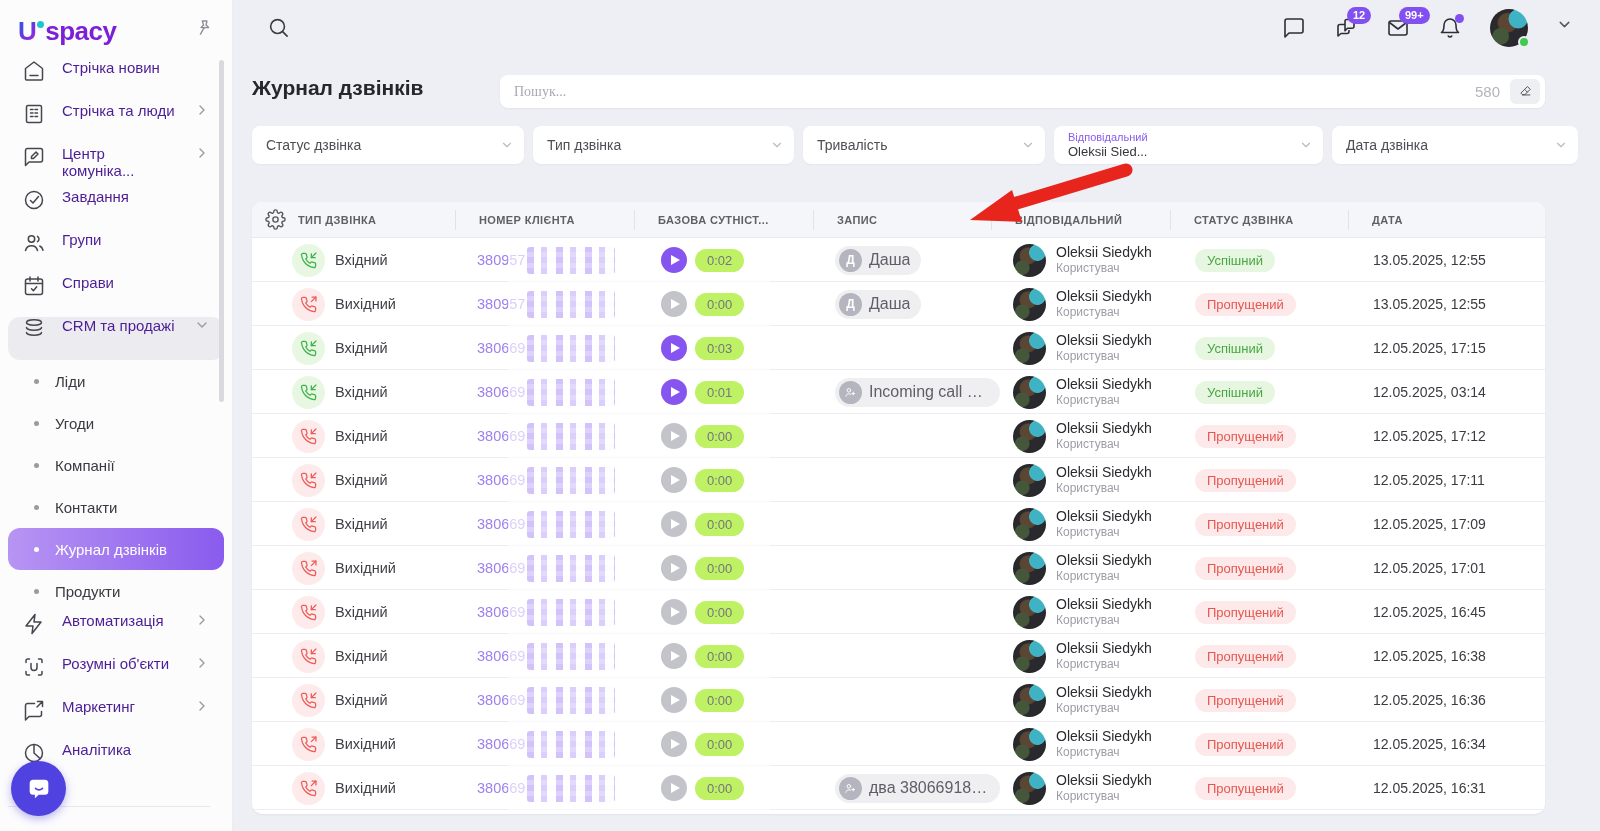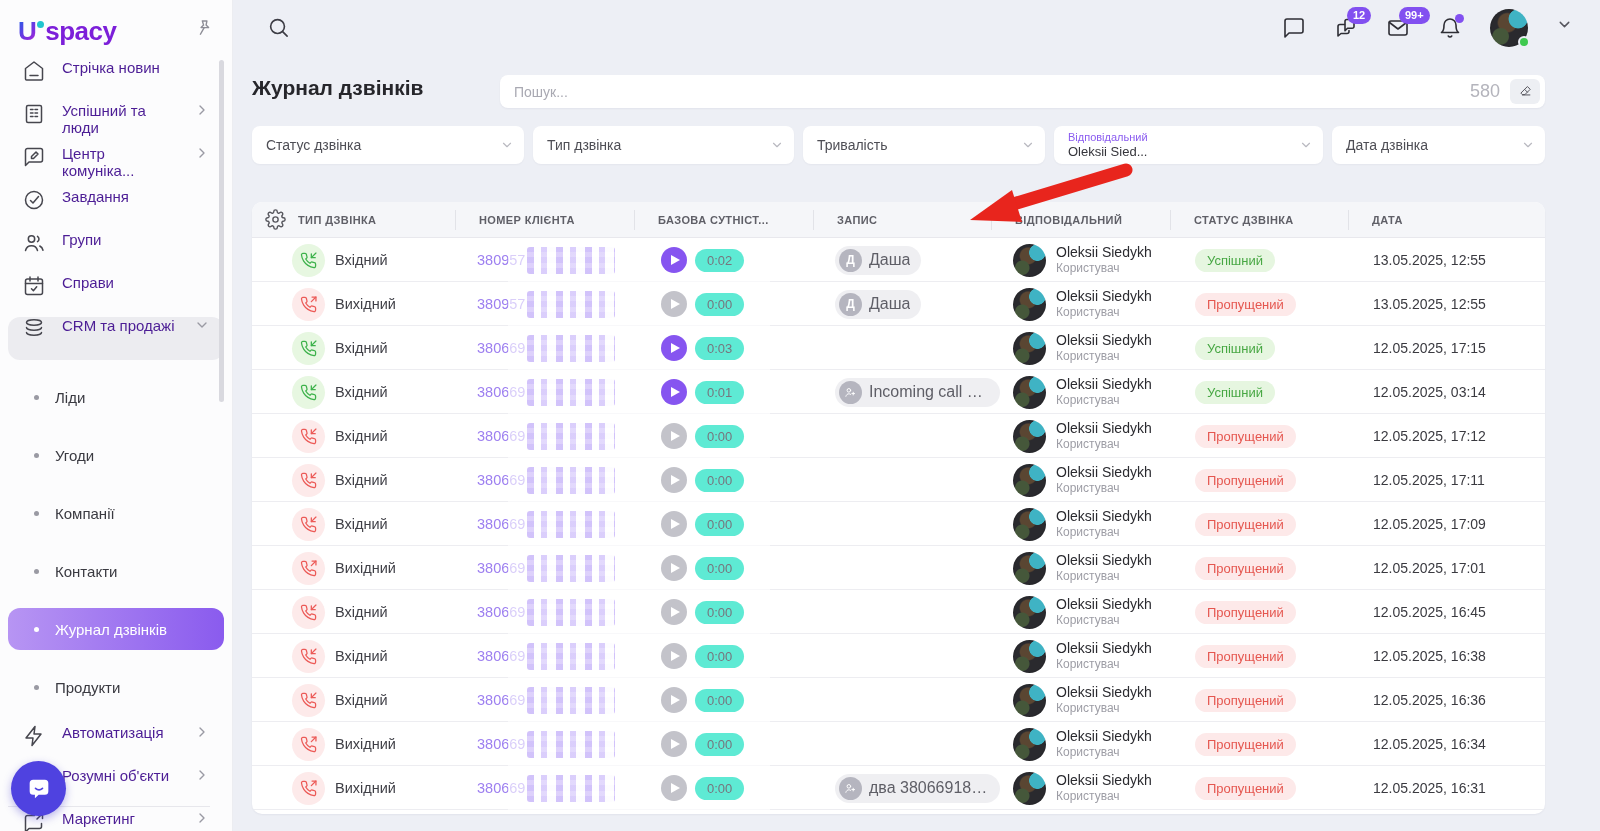--- a/index.html
+++ b/index.html
@@ -15,21 +15,21 @@
   .logo-rest{color:#7c1fd9}
   .pin-btn{position:absolute;right:16px;top:18px;width:22px;height:22px}
   .pin-btn svg{stroke:#8d8d96;width:20px;height:20px}
   .nav{padding-top:8px}
   .nav-item{height:43px;display:flex;gap:16px;padding:0 14px;margin:0 8px;border-radius:12px;font-size:15px;color:#4c1d95;cursor:pointer}
   .nav-item .nico{width:24px;height:24px;flex:none}
   .nav-item svg{stroke:#46464e;width:24px;height:24px;stroke-width:1.5}
   .chev{margin-left:auto;width:16px;height:16px}
   .chev svg{stroke:#9a9aa3;width:16px;height:16px;stroke-width:2}
   .nav-item.crm{background:#ececf0}
-  .sub-item{height:42px;display:flex;align-items:center;gap:16px;padding:0 14px 0 26px;margin:16px 8px;border-radius:12px;font-size:15px;color:#3a3a41;cursor:pointer}
+  .sub-item{height:42px;display:flex;align-items:center;gap:16px;padding:0 14px 0 26px;margin:0 8px;border-radius:12px;font-size:15px;color:#3a3a41;cursor:pointer}
   .sub-item .dot{width:5px;height:5px;border-radius:50%;background:#9a9aa3;flex:none}
   .sub-item.active{background:linear-gradient(90deg,#b795f3 0%,#8a5bee 100%);color:#fff;font-weight:500}
   .sub-item.active .dot{background:#fff}
   .side-divider{position:absolute;left:8px;width:202px;top:806px;height:1px;background:#e7e7ec}
   .side-scroll{position:absolute;right:8px;top:60px;width:5px;height:342px;border-radius:3px;background:#d9d9df}
   .chat-fab{position:absolute;left:11px;top:761px;width:55px;height:55px;border-radius:50%;background:#4f42e0;z-index:9;display:flex;align-items:center;justify-content:center;box-shadow:0 3px 8px rgba(60,50,200,.35)}
   .chat-fab svg{width:28px;height:28px}
 
   
   .topbar{position:absolute;left:233px;top:0;right:0;height:56px;background:#edeff5;z-index:5}
@@ -46,23 +46,23 @@
     radial-gradient(circle at 46% 36%,#5a4632 0 28%,rgba(0,0,0,0) 33%),
     radial-gradient(circle at 50% 50%,#2a2a2e 0 62%,#131316 100%)}
   .avatar-wrap{position:relative;width:38px;height:38px}
   .avatar-wrap .photo{width:38px;height:38px}
   .status-dot{position:absolute;right:-2px;bottom:-1px;width:12px;height:12px;border-radius:50%;background:#3fc94f;border:2px solid #edeff5}
   .tchev svg{stroke:#55555d;width:17px;height:17px;stroke-width:2}
 
   
   .page-title{position:absolute;left:252px;top:76px;font-size:21px;font-weight:700;color:#26262b;z-index:2}
   .searchbox{position:absolute;left:500px;top:75px;width:1045px;height:33px;background:#fff;border-radius:8px;z-index:2;display:flex;align-items:center;box-shadow:0 1px 2px rgba(25,25,60,.05)}
-  .searchbox input{flex:1;border:0;outline:none;background:transparent;padding:0 14px;font-size:14px;color:#4c1d95;font-family:Liberation Sans, sans-serif}
+  .searchbox input{flex:1;border:0;outline:none;background:transparent;padding:0 14px;font-size:14px;color:#4c1d95;font-family:Liberation Serif, serif}
   .searchbox input::placeholder{color:#a9a9b2}
-  .search-count{font-size:18px;color:#b4b4bc;margin-right:10px}
+  .search-count{font-size:15px;color:#b4b4bc;margin-right:10px}
   .eraser-btn{width:30px;height:25px;border-radius:6px;background:#edeff3;display:flex;align-items:center;justify-content:center;margin-right:5px}
   .eraser-btn svg{width:15px;height:15px;stroke:#55555d;stroke-width:1.6}
 
   
   .filter{position:absolute;top:126px;height:38px;background:#fff;border-radius:8px;z-index:2;display:flex;align-items:center;box-shadow:0 1px 2px rgba(25,25,60,.04)}
   .filter .flabel{padding-left:14px;font-size:14px;color:#4e4e55}
   .filter .fchev{position:absolute;right:10px;width:14px;height:14px}
   .filter .fchev svg{stroke:#b9b9c0;width:14px;height:14px;stroke-width:2}
   .filter.two-line{flex-direction:column;align-items:flex-start;justify-content:center}
   .filter.two-line .fsmall{padding-left:14px;font-size:11px;color:#8b5cf0;line-height:13px}
@@ -92,21 +92,21 @@
   .type-label{font-size:14.5px;color:#3f3f46}
   .c-number{padding-left:22px}
   .num{font-size:14.5px;color:#9d7ff0;text-decoration:none;white-space:nowrap}
   .redact{position:relative;z-index:3;display:inline-block;width:88px;height:27px;margin-left:2px;border-radius:3px;opacity:.95;filter:blur(.7px);background:
     repeating-linear-gradient(90deg,rgba(176,148,247,.45) 0 7px,rgba(255,255,255,.95) 7px 14px,rgba(205,187,250,.6) 14px 20px,rgba(255,255,255,.9) 20px 29px),
     repeating-linear-gradient(0deg,rgba(222,211,252,.65) 0 6px,rgba(255,255,255,.8) 6px 11px)}
   .c-record{padding-left:27px;gap:8px;position:relative;z-index:3}
   .play{width:26px;height:26px;border-radius:50%;background:#8655f0;display:flex;align-items:center;justify-content:center;flex:none}
   .play::after{content:"";border-left:9px solid #fff;border-top:5.5px solid transparent;border-bottom:5.5px solid transparent;margin-left:2px}
   .play.off{background:#c3c3ca}
-  .dur{background:#5eead4;border-radius:13px;padding:4px 12px;font-size:13px;color:#76767e}
+  .dur{background:#bef264;border-radius:13px;padding:4px 12px;font-size:13px;color:#76767e}
   .c-entity{padding-left:22px}
   .chip{display:inline-flex;align-items:center;gap:7px;background:#efeff2;border-radius:15px;padding:3px 11px 3px 4px;max-width:165px}
   .chip.none{visibility:hidden}
   .chip-av{width:23px;height:23px;border-radius:50%;background:#b5b5bf;flex:none;display:flex;align-items:center;justify-content:center}
   .chip-letter{color:#fff;font-size:12px;font-weight:600}
   .chip-person{display:none;width:13px;height:13px;stroke:#fff;stroke-width:1.8}
   .chip-av.persona .chip-person{display:block}
   .chip-label{font-size:16px;color:#5e5e66;white-space:nowrap;overflow:hidden;text-overflow:ellipsis}
   .c-resp{padding-left:22px;gap:10px}
   .resp-av{width:33px;height:33px;flex:none}
@@ -144,21 +144,21 @@
             <path d="M3.5 9.5L12 3l8.5 6.5V20a1 1 0 0 1-1 1h-15a1 1 0 0 1-1-1z"></path>
             <path d="M8 16.5h8"></path>
           </svg></span>
       <span>Стрічка новин</span>
     </div>
     <div class="nav-item">
       <span class="nico"><svg viewBox="0 0 24 24">
             <rect x="4.5" y="3.5" width="15" height="17" rx="1.5"></rect>
             <path d="M8.5 7.5h2.5M13 7.5h2.5M8.5 11h2.5M13 11h2.5M8.5 14.5h2.5M13 14.5h2.5"></path>
           </svg></span>
-      <span>Успішний та люди</span>
+      <span>Стрічка та люди</span>
       <span class="chev"><svg viewBox="0 0 24 24">
             <path d="M9 6l6 6-6 6"></path>
           </svg></span>
     </div>
     <div class="nav-item">
       <span class="nico"><svg viewBox="0 0 24 24">
             <path d="M20.5 15a2 2 0 0 1-2 2H7l-3.5 3.5V5.5a2 2 0 0 1 2-2h13a2 2 0 0 1 2 2z"></path>
             <path d="M9.5 11.5l4.5-4.5 2 2-4.5 4.5h-2z"></path>
           </svg></span>
       <span>Центр комуніка...</span>
@@ -352,21 +352,21 @@
         <path d="M6 9l6 6 6-6"></path>
       </svg></span>
 </div>
 <div class="filter two-line" style="left:1054px;width:269px">
   <span class="fsmall">Відповідальний</span>
   <span class="fvalue">Oleksii Sied...</span>
   <span class="fchev"><svg viewBox="0 0 24 24">
         <path d="M6 9l6 6 6-6"></path>
       </svg></span>
 </div>
-<div class="filter" style="left:1332px;width:213px">
+<div class="filter" style="left:1332px;width:246px">
   <span class="flabel">Дата дзвінка</span>
   <span class="fchev"><svg viewBox="0 0 24 24">
         <path d="M6 9l6 6 6-6"></path>
       </svg></span>
 </div>
 
 <div class="card">
   <div class="grid thead">
     <div class="th first">
       <span class="gear"><svg viewBox="0 0 24 24">

